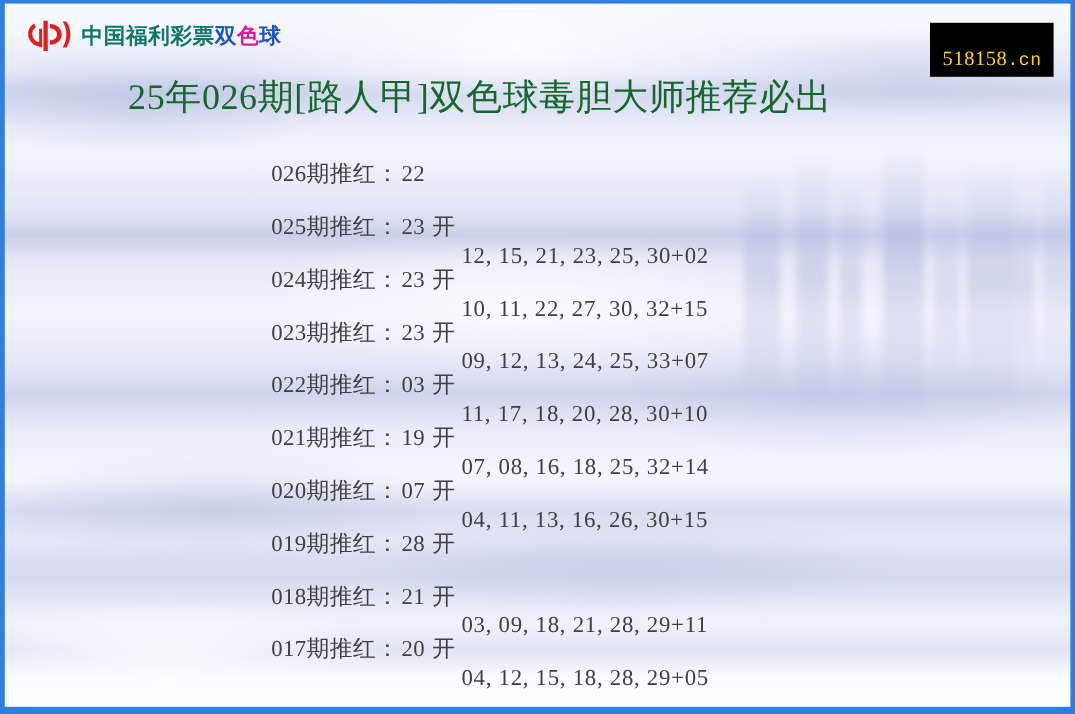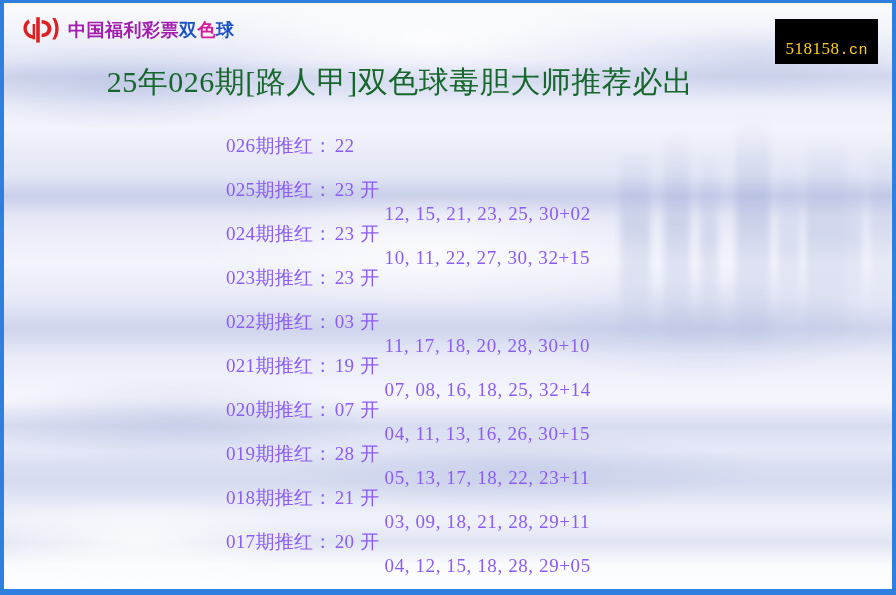--- a/index.html
+++ b/index.html
@@ -143,21 +143,21 @@
 
   .brand-text {
     font-family: "Liberation Sans", "DejaVu Sans", sans-serif;
     font-size: 18px;
     font-weight: 700;
     letter-spacing: 0.5px;
     white-space: nowrap;
     display: flex;
     align-items: baseline;
   }
-  .brand-cn  { color: #a21caf; }
+  .brand-cn  { color: #0f766e; }
   .brand-s1  { color: #1c52c8; }
   .brand-s2  { color: #d61c97; }
   .brand-s3  { color: #1c52c8; }
 
   .watermark {
     position: absolute;
     right: 18px; top: 19px;
     background: #000000;
     color: #ffd11a;
     font-family: "Liberation Serif", "DejaVu Serif", serif;
@@ -193,21 +193,21 @@
     left: 0; top: 124px;
     width: 896px;
     z-index: 10;
   }
 
   .row {
     height: 44px;
     display: flex;
     align-items: center;
     padding-left: 226px;
-    color: #8b5cf6;
+    color: #404040;
     font-size: 19px;
     line-height: 22px;
     white-space: nowrap;
     letter-spacing: 0.3px;
   }
 
   .row-label   { }
   .row-colon   { margin-right: 2px; }
   .row-pick    { margin-left: 0; }
   .row-kai     { margin: 0 5px 0 6px; }
@@ -274,20 +274,21 @@
         <span class="row-colon">：</span>
         <span class="row-pick">23</span>
         <span class="row-kai">开</span>
         <span class="row-draw">10, 11, 22, 27, 30, 32+15</span>
       </div>
       <div class="row">
         <span class="row-label">023期推红</span>
         <span class="row-colon">：</span>
         <span class="row-pick">23</span>
         <span class="row-kai">开</span>
+        <span class="row-draw">09, 12, 13, 24, 25, 33+07</span>
       </div>
       <div class="row">
         <span class="row-label">022期推红</span>
         <span class="row-colon">：</span>
         <span class="row-pick">03</span>
         <span class="row-kai">开</span>
         <span class="row-draw">11, 17, 18, 20, 28, 30+10</span>
       </div>
       <div class="row">
         <span class="row-label">021期推红</span>
@@ -301,21 +302,20 @@
         <span class="row-colon">：</span>
         <span class="row-pick">07</span>
         <span class="row-kai">开</span>
         <span class="row-draw">04, 11, 13, 16, 26, 30+15</span>
       </div>
       <div class="row">
         <span class="row-label">019期推红</span>
         <span class="row-colon">：</span>
         <span class="row-pick">28</span>
         <span class="row-kai">开</span>
-        <span class="row-draw">05, 13, 17, 18, 22, 23+11</span>
       </div>
       <div class="row">
         <span class="row-label">018期推红</span>
         <span class="row-colon">：</span>
         <span class="row-pick">21</span>
         <span class="row-kai">开</span>
         <span class="row-draw">03, 09, 18, 21, 28, 29+11</span>
       </div>
       <div class="row">
         <span class="row-label">017期推红</span>

